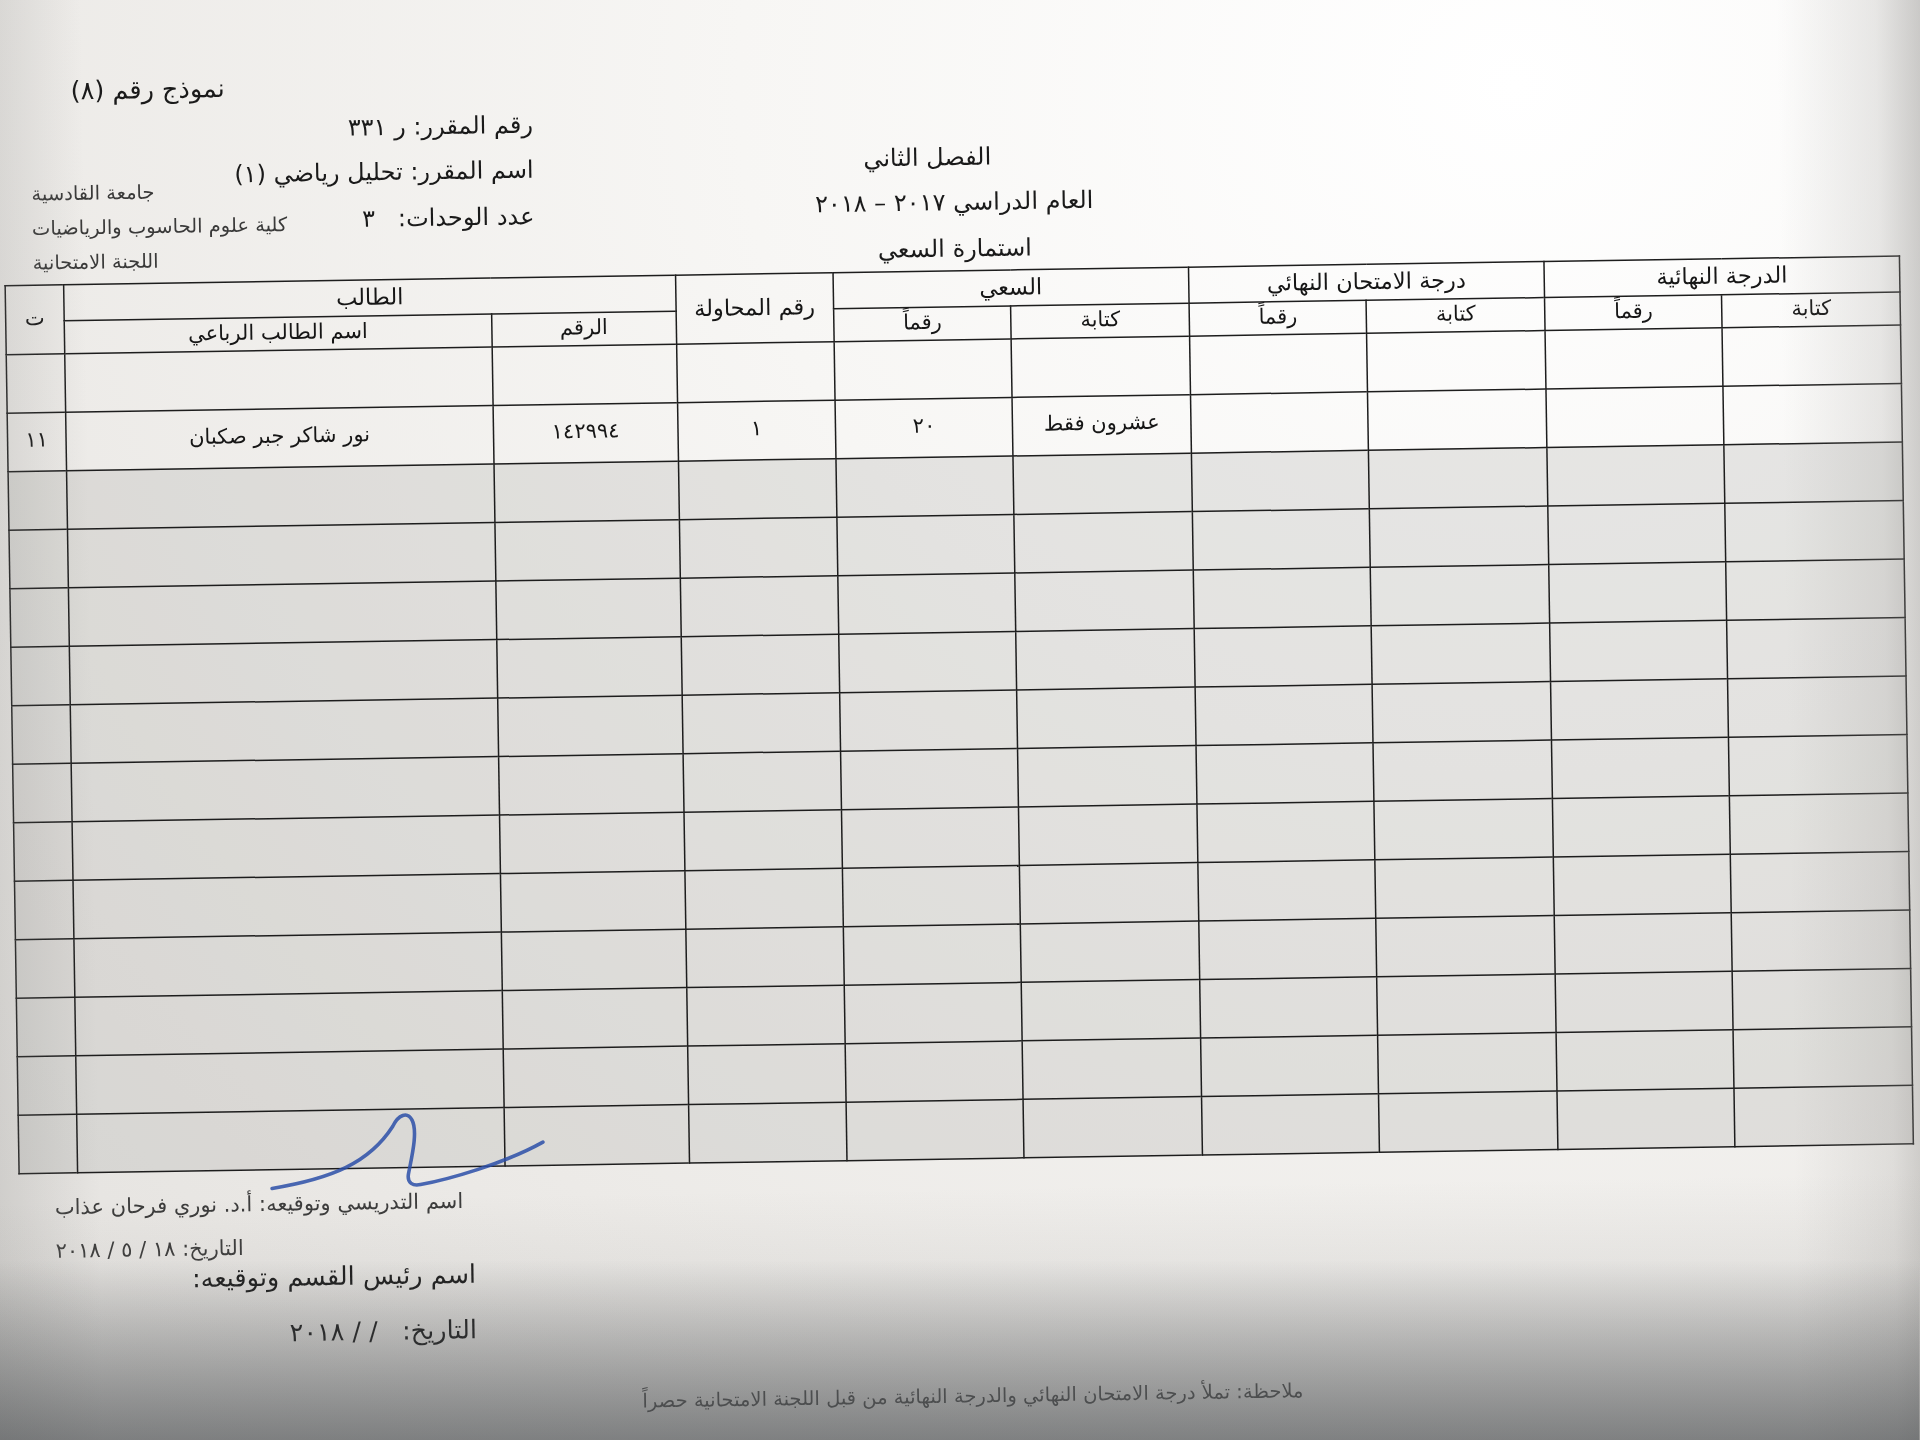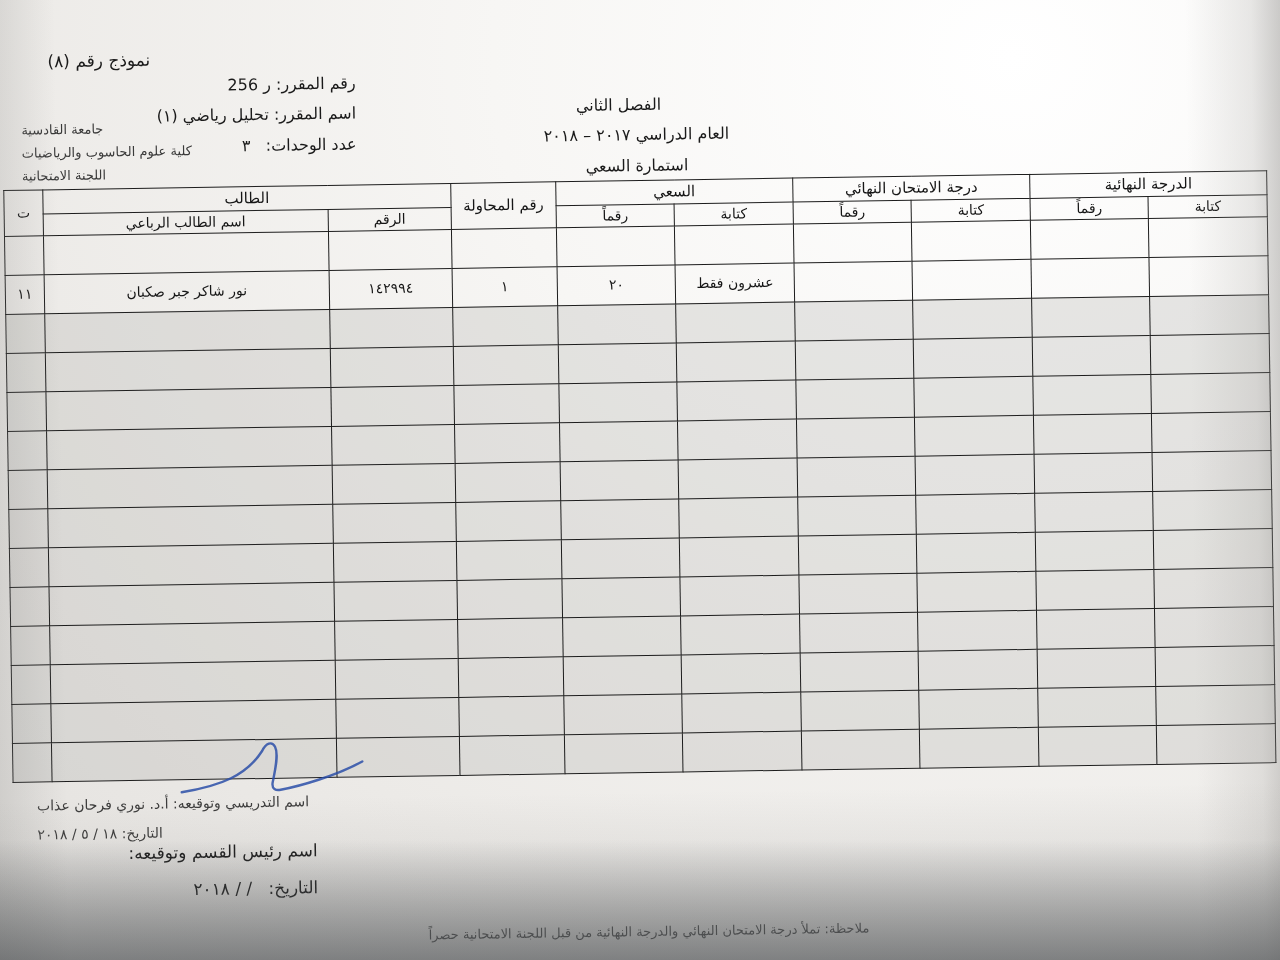--- a/index.html
+++ b/index.html
@@ -238,21 +238,21 @@
   <div class="bg-top-strip"></div>
 
   <div class="sheet">
     <div class="doc">
 
       <div class="form-no">نموذج رقم (٨)</div>
 
       <div class="head-left">
         <div>
           <span class="lbl">رقم المقرر:</span>
-          <span>ر 256</span>
+          <span>ر ٣٣١</span>
         </div>
         <div>
           <span class="lbl">اسم المقرر:</span>
           <span>تحليل رياضي (١)</span>
         </div>
         <div>
           <span class="lbl">عدد الوحدات:</span>
           &nbsp;&nbsp;<span>٣</span>
         </div>
       </div>

